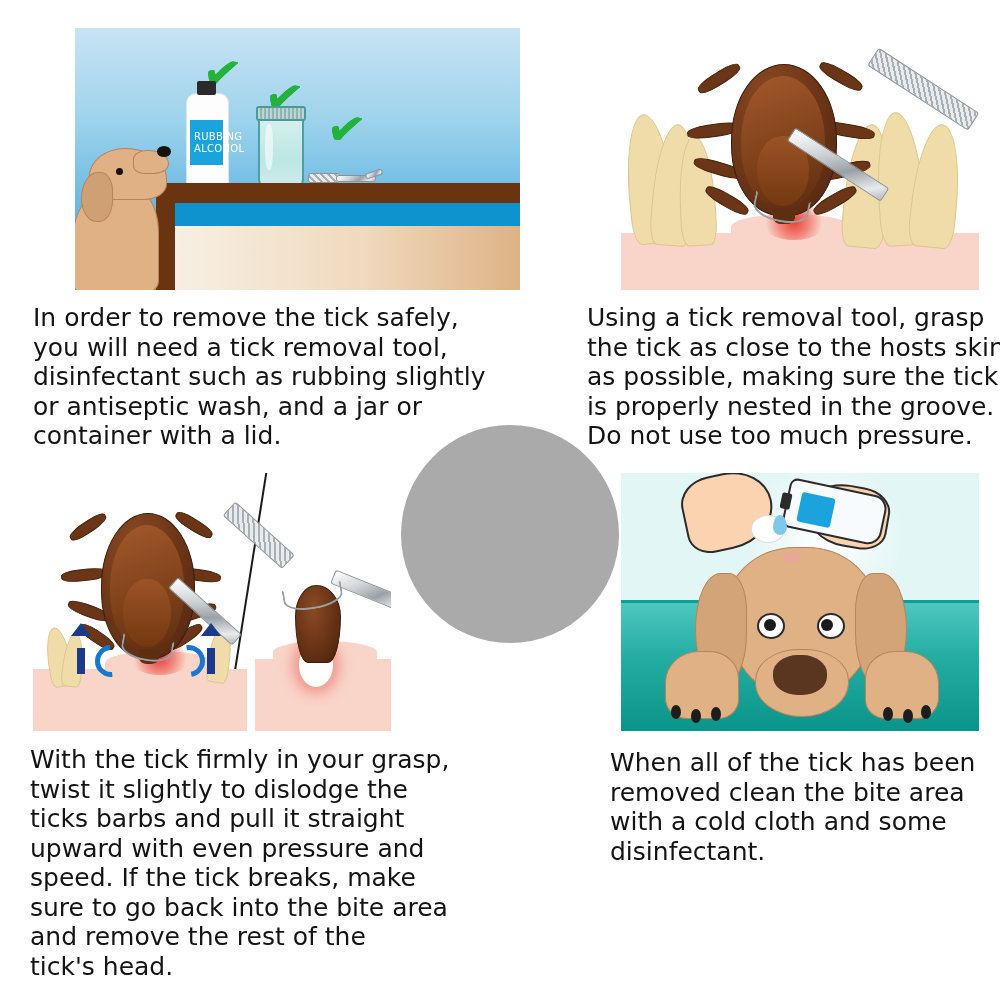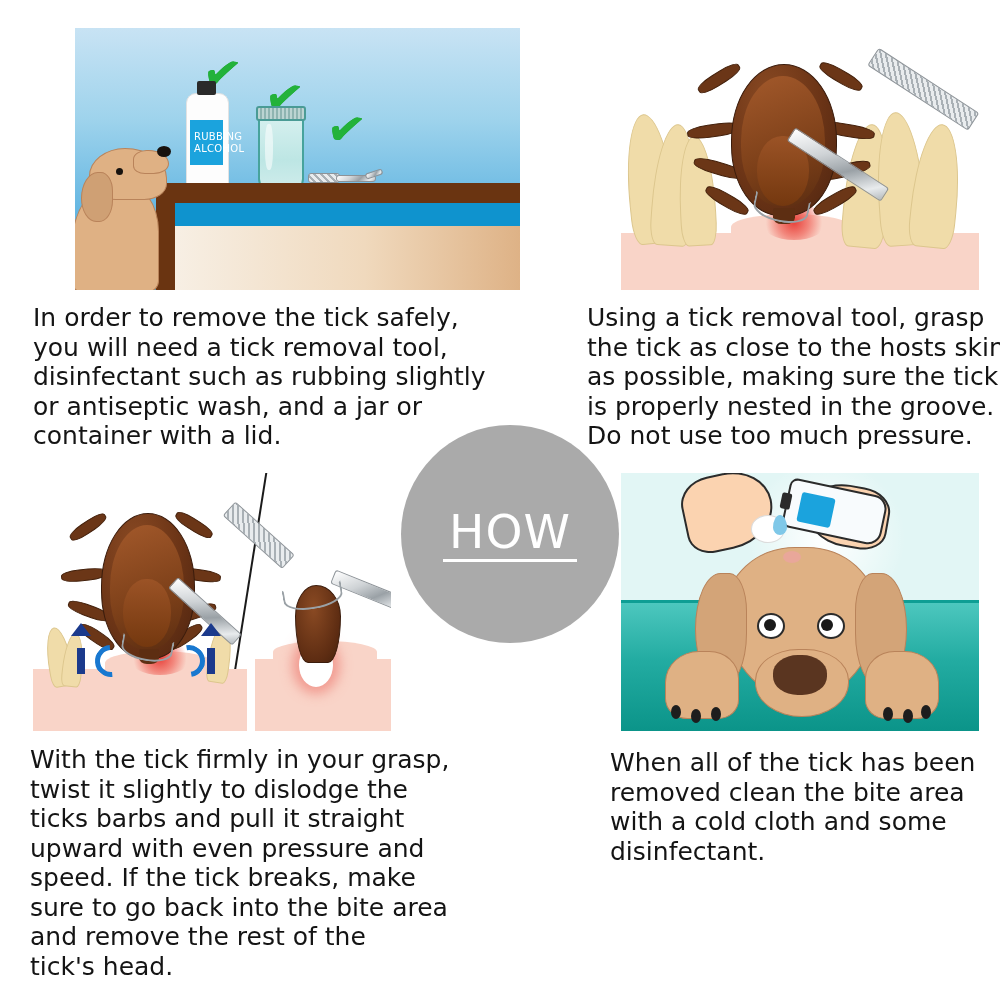--- a/index.html
+++ b/index.html
@@ -263,14 +263,13 @@
 speed. If the tick breaks, make
 sure to go back into the bite area
 and remove the rest of the
 tick's head.</div>
 <div class="caption" style="left:610px;top:748px;width:400px;">When all of the tick has been
 removed clean the bite area
 with a cold cloth and some
 disinfectant.</div>
 
 <div class="badge" style="left:401px;top:425px;width:218px;height:218px;">
-  <div class="l1">HOW</div>
 </div>
 
 </body></html>

